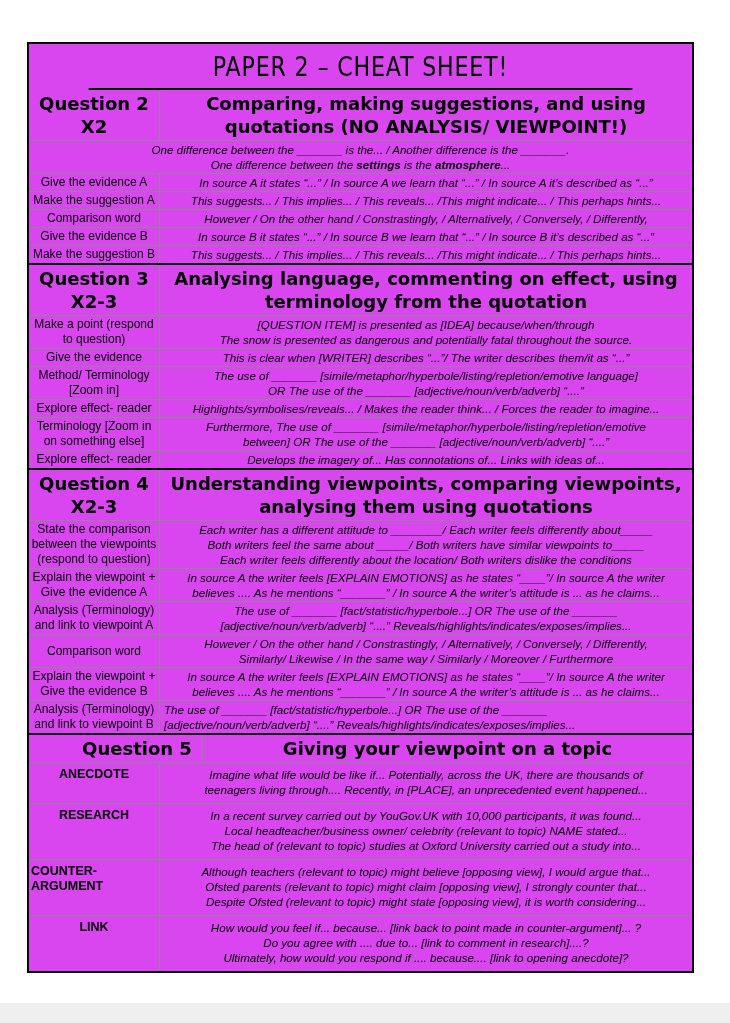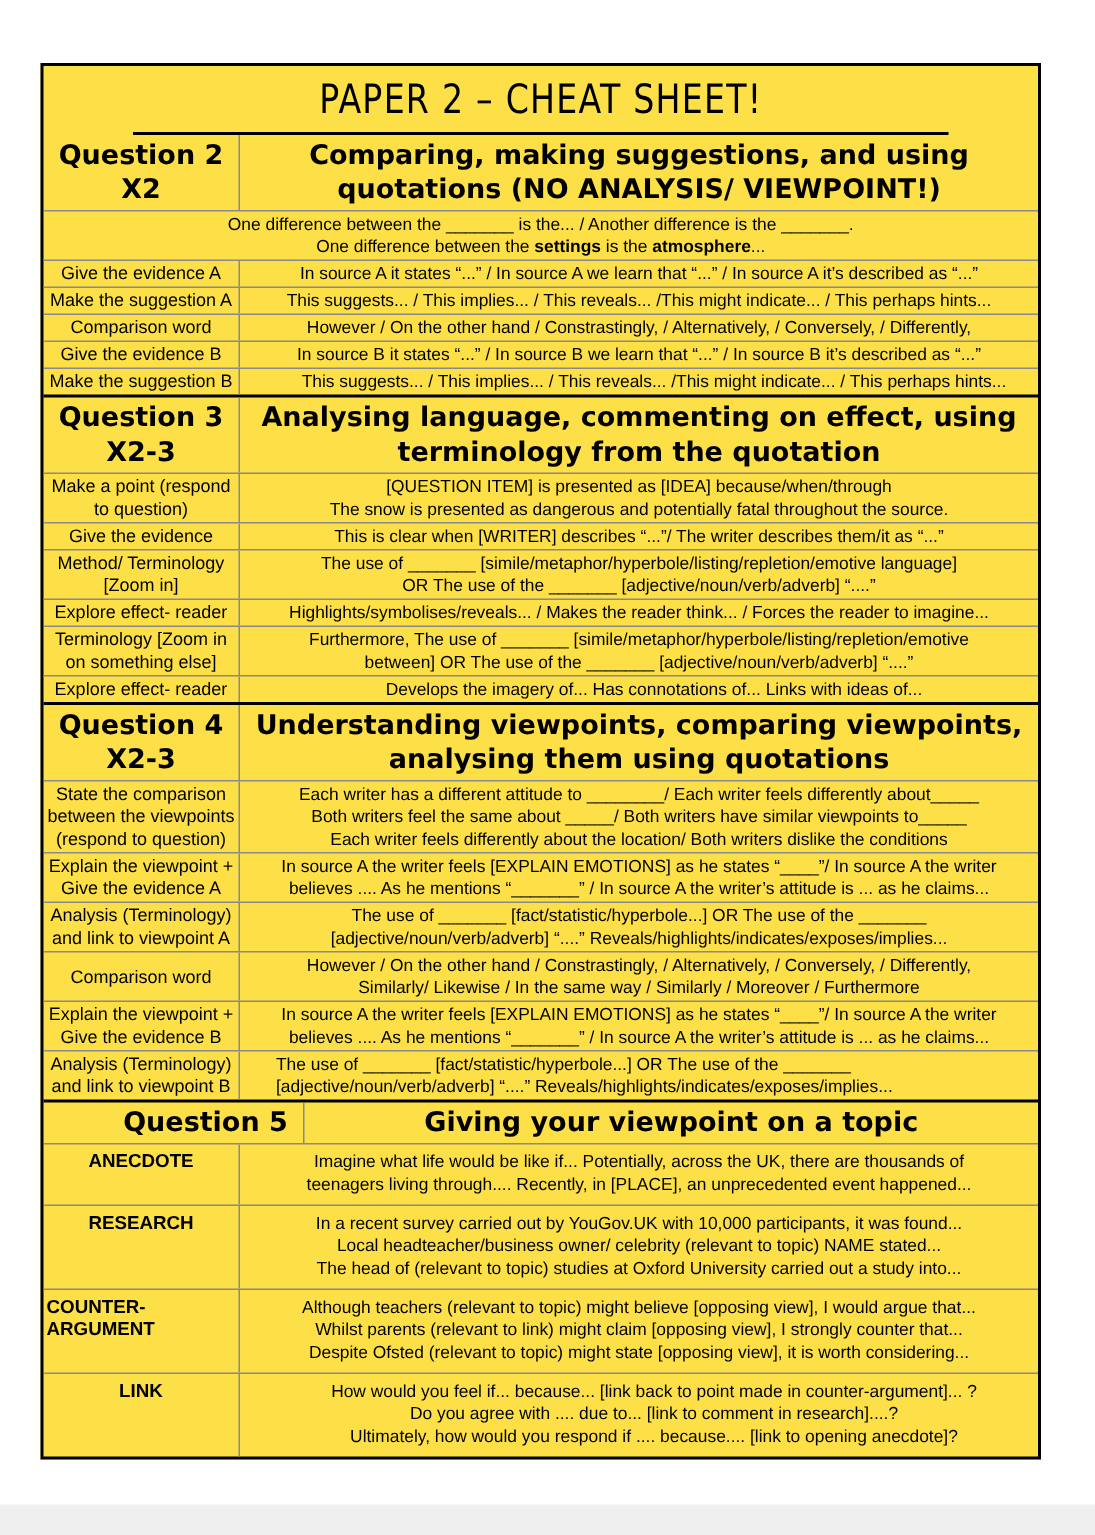--- a/index.html
+++ b/index.html
@@ -14,52 +14,53 @@
   .bottom-band {
     position: absolute; left: 0; right: 0; top: 1003px; bottom: 0;
     background: #efefef;
   }
   .sheet {
     position: absolute;
     left: 27px; top: 42px;
     width: 667px;
     border: 2px solid #000;
     box-sizing: border-box;
-    background: #fde047;
+    background: #d946ef;
   }
   .title-row {
     height: 44px;
     border-bottom: 2px solid #000;
     display: flex; align-items: center; justify-content: center;
     font-family: "DejaVu Sans", sans-serif;
     font-size: 27px;
     letter-spacing: 1px;
     transform: scaleX(0.82);
   }
   .section { border-bottom: 2px solid #000; }
   .section:last-child { border-bottom: none; }
   .row {
     display: flex;
     border-bottom: 1px solid #8a8a8a;
   }
-  .row:last-child { border-bottom: none; gap: 20px; }
+  .row:last-child { border-bottom: none; }
   .left {
     width: 131px; flex: none;
     border-right: 1px solid #8a8a8a;
     text-align: center;
     font-size: 12px;
     line-height: 15px;
     display: flex; align-items: center; justify-content: center;
     padding: 1px 2px;
     box-sizing: border-box;
   }
   .right {
     flex: 1;
     text-align: center;
     font-family: "Liberation Sans", sans-serif;
+    font-style: italic;
     font-size: 11.6px;
     line-height: 15px;
     padding: 1px 4px;
     display: flex; flex-direction: column; justify-content: center;
     box-sizing: border-box;
   }
   .head .left {
     font-family: "DejaVu Sans", sans-serif;
     font-weight: bold;
     font-size: 18px;
@@ -258,21 +259,21 @@
         <span>The head of (relevant to topic) studies at Oxford University carried out a study into...</span>
       </div>
     </div>
     <div class="row">
       <div class="left" style="flex-direction:column;justify-content:flex-start;">
         <span>COUNTER-</span>
         <span>ARGUMENT</span>
       </div>
       <div class="right">
         <span>Although teachers (relevant to topic) might believe [opposing view], I would argue that...</span>
-        <span>Whilst parents (relevant to link) might claim [opposing view], I strongly counter that...</span>
+        <span>Ofsted parents (relevant to topic) might claim [opposing view], I strongly counter that...</span>
         <span>Despite Ofsted (relevant to topic) might state [opposing view], it is worth considering...</span>
       </div>
     </div>
     <div class="row">
       <div class="left">LINK</div>
       <div class="right">
         <span>How would you feel if... because... [link back to point made in counter-argument]... ?</span>
         <span>Do you agree with .... due to... [link to comment in research]....?</span>
         <span>Ultimately, how would you respond if .... because.... [link to opening anecdote]?</span>
       </div>

